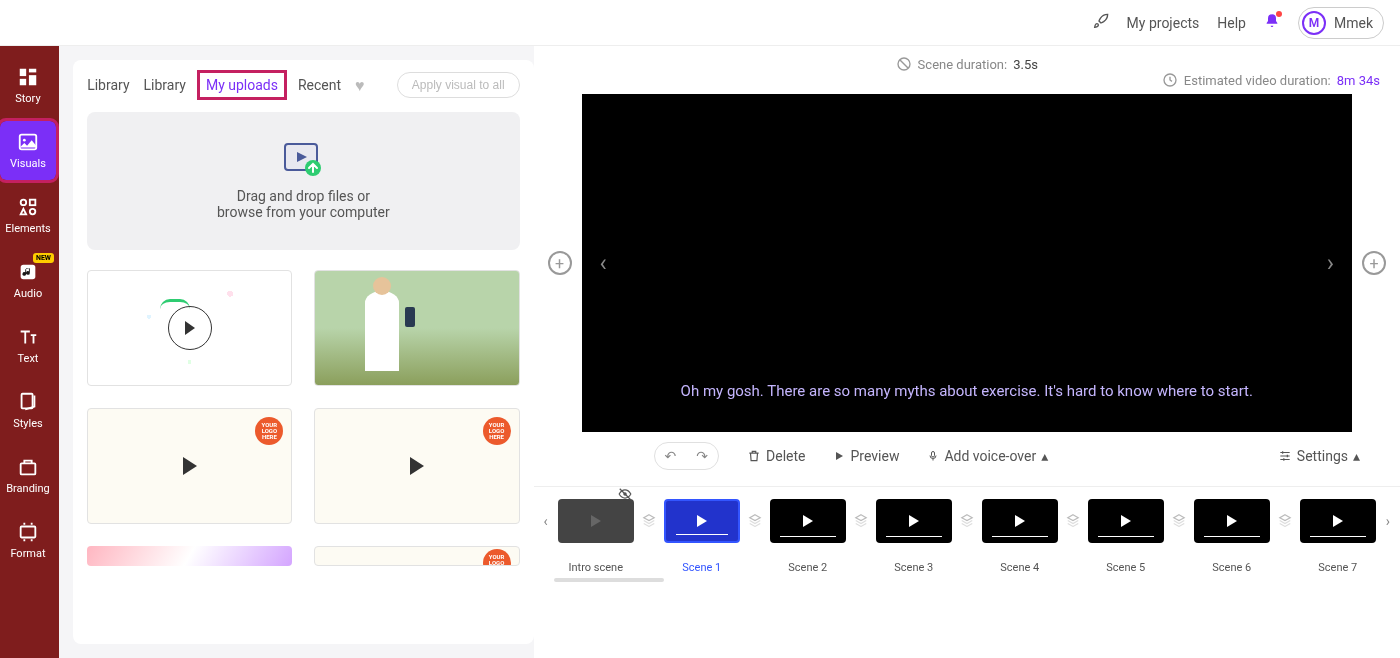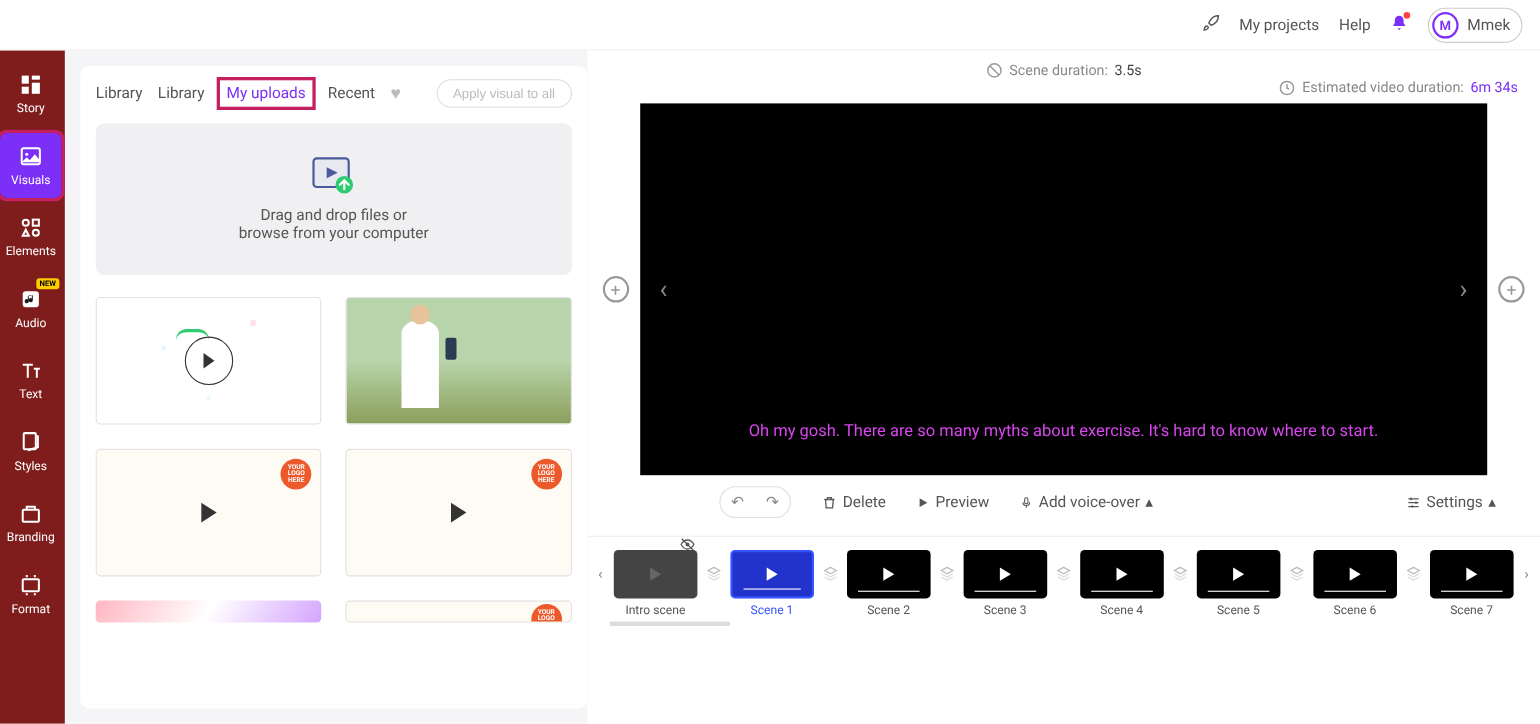--- a/index.html
+++ b/index.html
@@ -59,38 +59,38 @@
 .dur-right { margin-left: auto; }
 .dur-val { color: #444; }
 .est-val { color: #7b2ff7; }
 
 .stage-row { display: flex; align-items: center; gap: 10px; padding: 0 14px; }
 .stage-add { width: 24px; height: 24px; border: 2px solid #999; border-radius: 50%; display: flex; align-items: center; justify-content: center; color: #999; font-size: 16px; cursor: pointer; }
 .stage { flex: 1; background: #000; height: 338px; position: relative; display: flex; align-items: center; justify-content: center; }
 .stage-arrow { position: absolute; top: 50%; transform: translateY(-50%); color: #888; font-size: 24px; cursor: pointer; padding: 10px; }
 .stage-arrow.left { left: 8px; }
 .stage-arrow.right { right: 8px; }
-.caption { position: absolute; bottom: 30px; left: 0; right: 0; text-align: center; color: #d946ef; font-size: 15px; padding: 0 60px; line-height: 1.5; }
+.caption { position: absolute; bottom: 30px; left: 0; right: 0; text-align: center; color: #c4b5fd; font-size: 15px; padding: 0 60px; line-height: 1.5; }
 
 .toolbar { display: flex; align-items: center; gap: 28px; padding: 10px 40px 10px 120px; color: #555; font-size: 14px; }
 .undo-redo { display: flex; background: #fff; border: 1px solid #e0e0e0; border-radius: 20px; overflow: hidden; }
 .undo-redo span { padding: 5px 10px; cursor: pointer; color: #888; }
 .tool-btn { display: flex; align-items: center; gap: 5px; cursor: pointer; }
 .tool-btn.right { margin-left: auto; }
 
 .timeline { display: flex; align-items: flex-start; gap: 8px; padding: 12px 8px 0 8px; overflow-x: auto; border-top: 1px solid #eee; margin-top: 6px; }
 .tl-nav { color: #888; font-size: 14px; padding: 14px 2px; cursor: pointer; }
 .scene-col { display: flex; flex-direction: column; align-items: center; gap: 4px; }
 .scene-thumb { width: 76px; height: 44px; background: #000; border-radius: 4px; display: flex; align-items: center; justify-content: center; position: relative; cursor: pointer; }
 .scene-thumb.intro { background: #444; }
 .scene-thumb.intro .pt { border-left-color: #666; }
 .scene-thumb.selected { border: 2px solid #3355ff; background: #2233cc; }
 .scene-thumb .pt { width: 0; height: 0; border-left: 10px solid #fff; border-top: 6px solid transparent; border-bottom: 6px solid transparent; }
 .scene-thumb .line { position: absolute; bottom: 6px; left: 10px; right: 10px; height: 1px; background: #fff; }
-.scene-label { font-size: 11px; color: #555; }
+.scene-label { font-size: 11px; color: #555; margin-top: 14px; }
 .scene-label.sel { color: #3355ff; }
 .eye-off { position: absolute; top: -12px; right: 2px; color: #555; font-size: 12px; }
 .layer-ic { display: flex; align-items: center; color: #bbb; font-size: 12px; padding-top: 14px; }
 .tl-scroll-line { height: 4px; background: #ddd; margin: 0 20px; border-radius: 2px; width: 110px; margin-top: 4px; }
 </style>
 </head>
 <body>
 
 <div class="top-header">
   <div class="header-right">
@@ -239,21 +239,21 @@
           </svg>
         <span>Scene duration:</span>
         <span class="dur-val">3.5s</span>
       </div>
       <div class="dur-right">
         <svg width="16" height="16" viewBox="0 0 24 24" fill="none" stroke="#999" stroke-width="2">
             <circle cx="12" cy="12" r="9"></circle>
             <path d="M12 7v5l3 2"></path>
           </svg>
         <span>Estimated video duration:</span>
-        <span class="est-val">6m 34s</span>
+        <span class="est-val">8m 34s</span>
       </div>
     </div>
 
     <div class="stage-row">
       <div class="stage-add">+</div>
       <div class="stage">
         <div class="stage-arrow left">‹</div>
         <div class="stage-arrow right">›</div>
         <div class="caption">Oh my gosh. There are so many myths about exercise. It's hard to know where to start.</div>
       </div>

